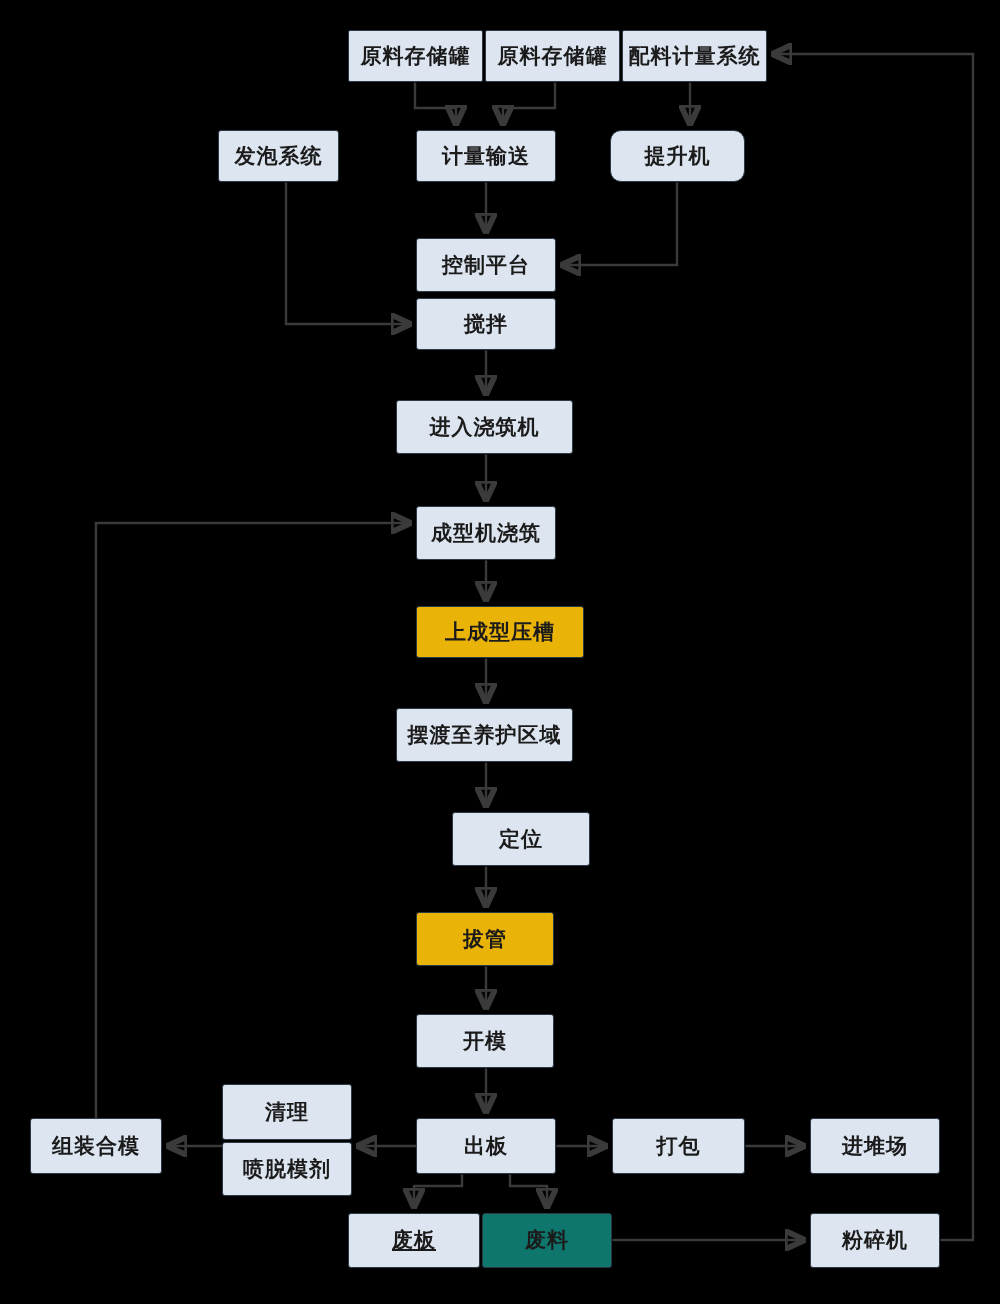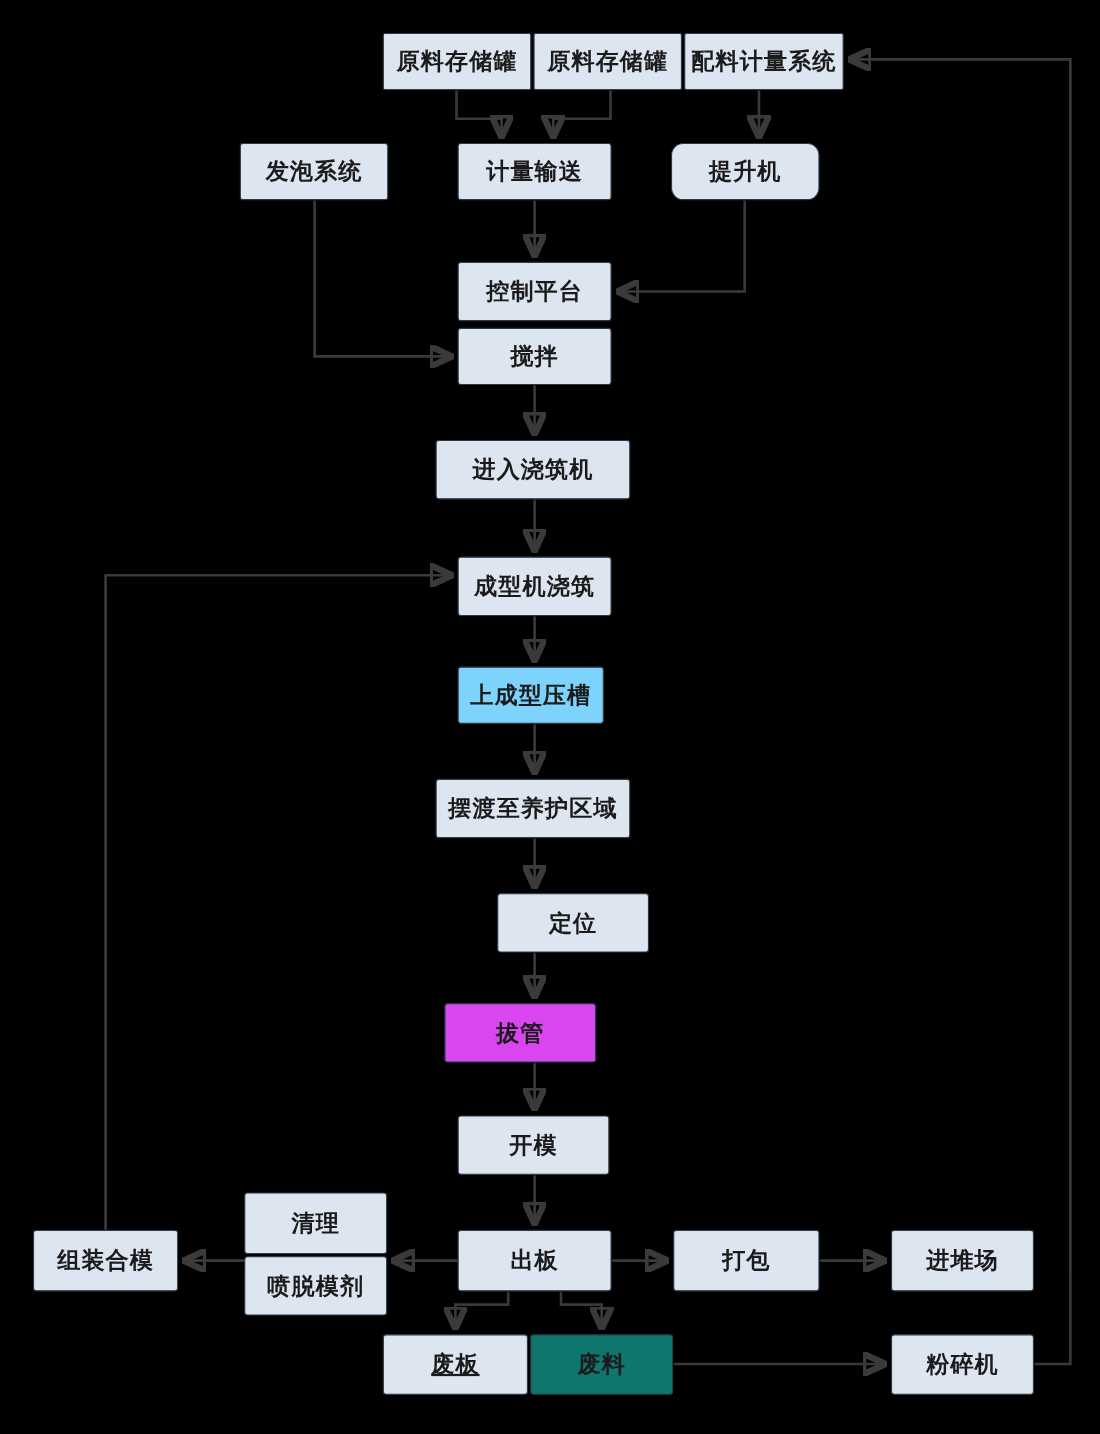--- a/index.html
+++ b/index.html
@@ -81,31 +81,31 @@
         <path d="M510,1174 L510,1186 L547,1186 L547,1207" marker-end="url(#arrowhead)" stroke="#3a3a3a"></path>
         <path d="M612,1240 L804,1240" marker-end="url(#arrowhead)" stroke="#3a3a3a"></path>
         <path d="M940,1240 L973,1240 L973,54 L773,54" marker-end="url(#arrowhead)" stroke="#3a3a3a"></path>
         <path d="M96,1118 L96,523 L410,523" marker-end="url(#arrowhead)" stroke="#3a3a3a"></path>
       </g>
   </svg>
   <div id="node-layer">
       <div class="node sq" style="left: 348px; top: 30px; width: 135px; height: 52px; background: rgb(221, 229, 240); border-color: rgb(43, 58, 69);">原料存储罐</div>
       <div class="node sq" style="left: 485px; top: 30px; width: 135px; height: 52px; background: rgb(221, 229, 240); border-color: rgb(43, 58, 69);">原料存储罐</div>
       <div class="node sq" style="left: 622px; top: 30px; width: 145px; height: 52px; background: rgb(221, 229, 240); border-color: rgb(43, 58, 69);">配料计量系统</div>
-      <div class="node" style="left: 218px; top: 130px; width: 135px; height: 52px; background: rgb(221, 229, 240); border-color: rgb(43, 58, 69);">发泡系统</div>
+      <div class="node" style="left: 218px; top: 130px; width: 121px; height: 52px; background: rgb(221, 229, 240); border-color: rgb(43, 58, 69);">发泡系统</div>
       <div class="node" style="left: 416px; top: 130px; width: 140px; height: 52px; background: rgb(221, 229, 240); border-color: rgb(43, 58, 69);">计量输送</div>
       <div class="node" style="left: 610px; top: 130px; width: 135px; height: 52px; background: rgb(221, 229, 240); border-color: rgb(43, 58, 69); border-radius: 11px;">提升机</div>
       <div class="node" style="left: 416px; top: 238px; width: 140px; height: 54px; background: rgb(221, 229, 240); border-color: rgb(43, 58, 69);">控制平台</div>
       <div class="node" style="left: 416px; top: 298px; width: 140px; height: 52px; background: rgb(221, 229, 240); border-color: rgb(43, 58, 69);">搅拌</div>
       <div class="node" style="left: 396px; top: 400px; width: 177px; height: 54px; background: rgb(221, 229, 240); border-color: rgb(43, 58, 69);">进入浇筑机</div>
       <div class="node" style="left: 416px; top: 506px; width: 140px; height: 54px; background: rgb(221, 229, 240); border-color: rgb(43, 58, 69);">成型机浇筑</div>
-      <div class="node" style="left: 416px; top: 606px; width: 133px; height: 52px; background: #7dd3fc; border-color: rgb(43, 58, 69);">上成型压槽</div>
+      <div class="node" style="left: 416px; top: 606px; width: 168px; height: 52px; background: #eab308; border-color: rgb(43, 58, 69);">上成型压槽</div>
       <div class="node" style="left: 396px; top: 708px; width: 177px; height: 54px; background: rgb(221, 229, 240); border-color: rgb(43, 58, 69);">摆渡至养护区域</div>
       <div class="node" style="left: 416px; top: 812px; width: 138px; height: 54px; background: rgb(221, 229, 240); border-color: rgb(43, 58, 69); margin-left: 36px;">定位</div>
-      <div class="node" style="left: 404px; top: 912px; width: 138px; height: 54px; background: #d946ef; border-color: rgb(43, 58, 69);">拔管</div>
+      <div class="node" style="left: 416px; top: 912px; width: 138px; height: 54px; background: #eab308; border-color: rgb(43, 58, 69);">拔管</div>
       <div class="node" style="left: 416px; top: 1014px; width: 138px; height: 54px; background: rgb(221, 229, 240); border-color: rgb(43, 58, 69);">开模</div>
       <div class="node" style="left: 30px; top: 1118px; width: 132px; height: 56px; background: rgb(221, 229, 240); border-color: rgb(43, 58, 69);">组装合模</div>
       <div class="node" style="left: 222px; top: 1084px; width: 130px; height: 56px; background: rgb(221, 229, 240); border-color: rgb(43, 58, 69);">清理</div>
       <div class="node" style="left: 222px; top: 1142px; width: 130px; height: 54px; background: rgb(221, 229, 240); border-color: rgb(43, 58, 69);">喷脱模剂</div>
       <div class="node" style="left: 416px; top: 1118px; width: 140px; height: 56px; background: rgb(221, 229, 240); border-color: rgb(43, 58, 69);">出板</div>
       <div class="node" style="left: 612px; top: 1118px; width: 133px; height: 56px; background: rgb(221, 229, 240); border-color: rgb(43, 58, 69);">打包</div>
       <div class="node" style="left: 810px; top: 1118px; width: 130px; height: 56px; background: rgb(221, 229, 240); border-color: rgb(43, 58, 69);">进堆场</div>
       <div class="node" style="left: 348px; top: 1213px; width: 132px; height: 55px; background: rgb(221, 229, 240); border-color: rgb(43, 58, 69); text-decoration: underline;">废板</div>
       <div class="node" style="left: 482px; top: 1213px; width: 130px; height: 55px; background: #0f766e; border-color: rgb(43, 58, 69);">废料</div>
       <div class="node" style="left: 810px; top: 1213px; width: 130px; height: 55px; background: rgb(221, 229, 240); border-color: rgb(43, 58, 69);">粉碎机</div>

